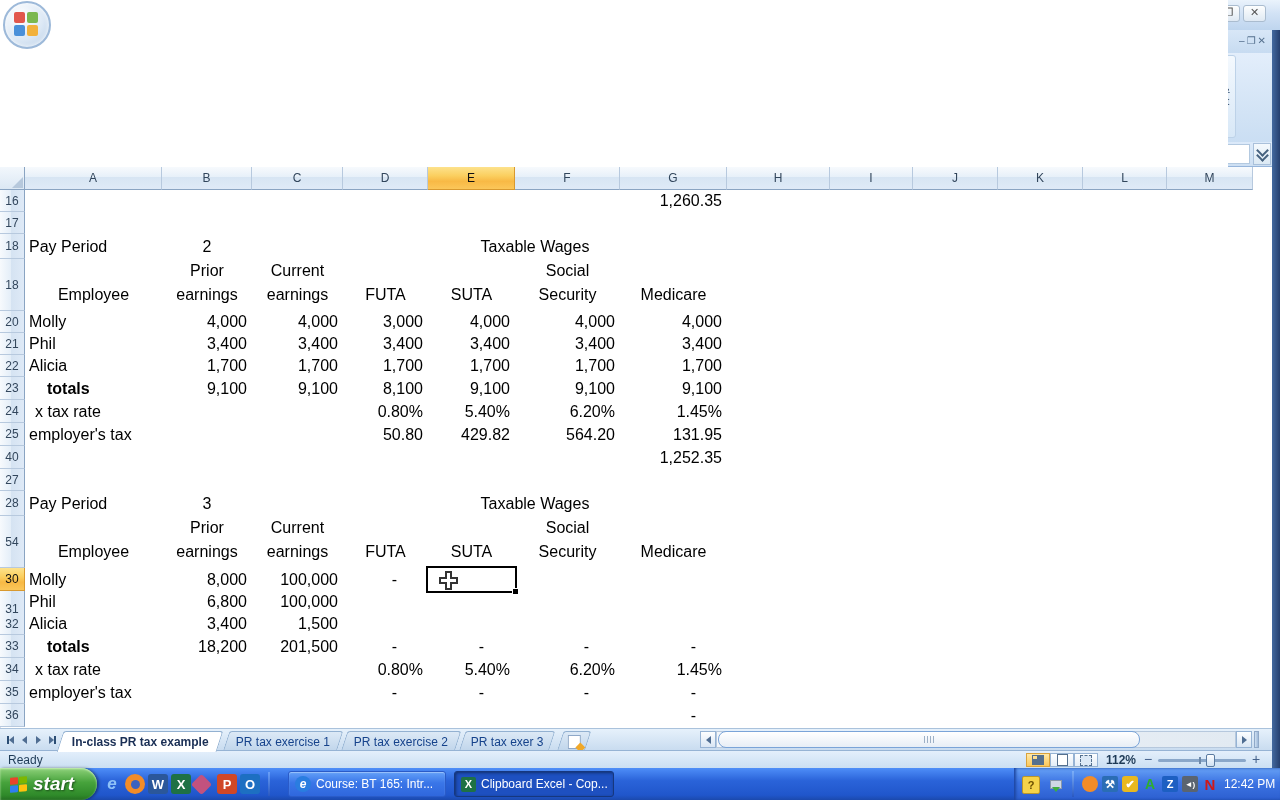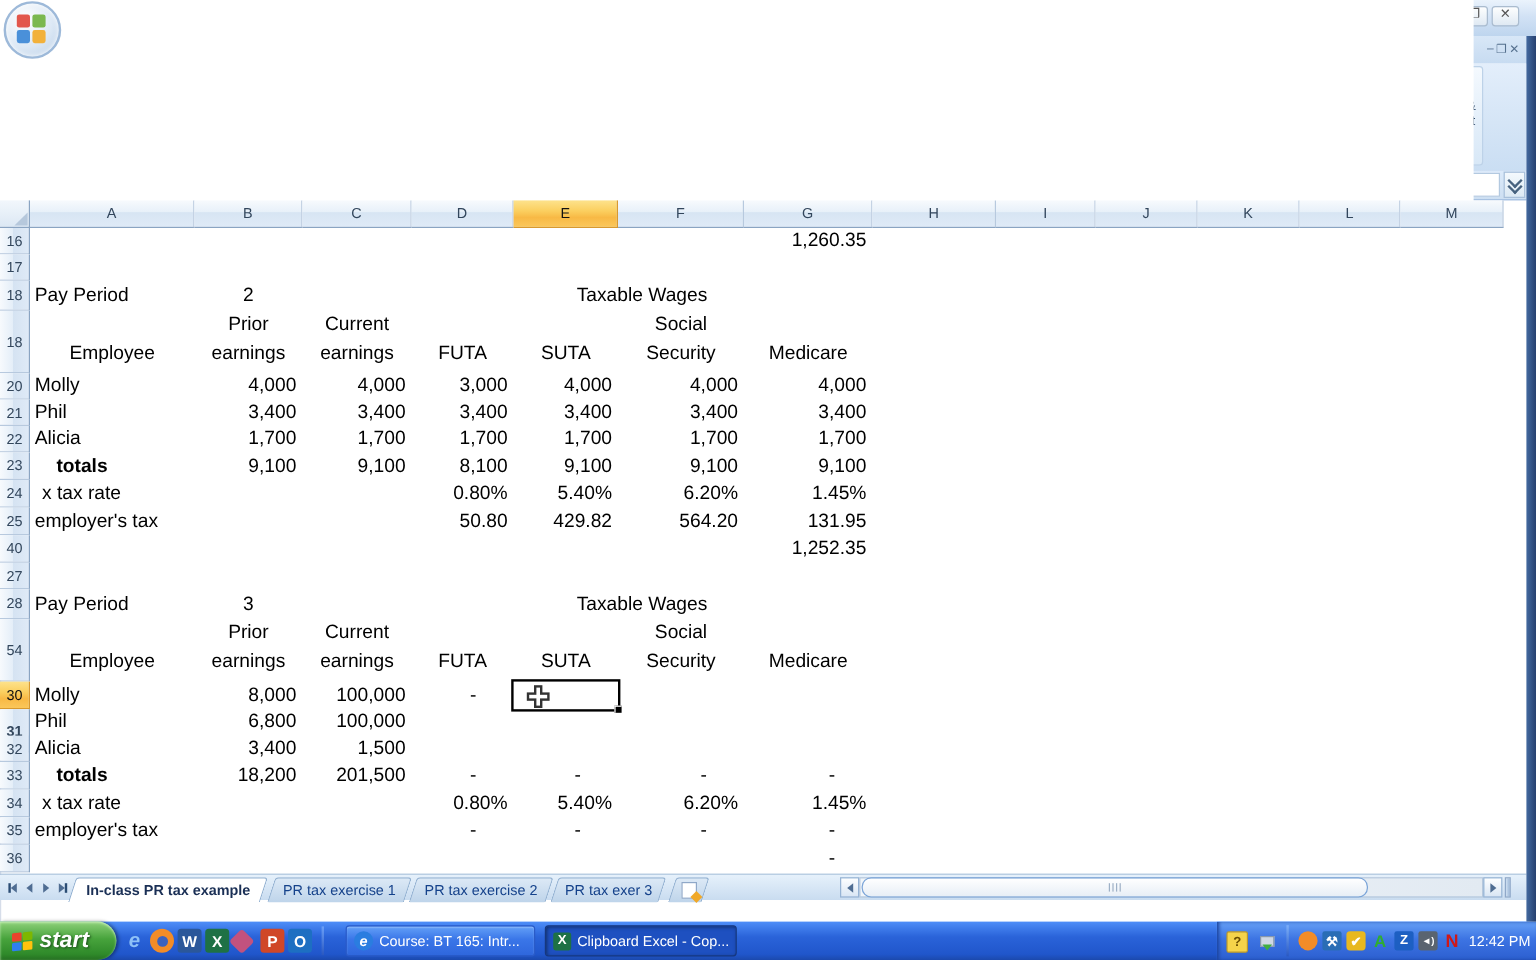--- a/index.html
+++ b/index.html
@@ -485,21 +485,21 @@
       <div class="rowhdr" style="top: 333px; height: 22px;">21</div>
       <div class="rowhdr" style="top: 355px; height: 22px;">22</div>
       <div class="rowhdr" style="top: 377px; height: 23px;">23</div>
       <div class="rowhdr" style="top: 400px; height: 23px;">24</div>
       <div class="rowhdr" style="top: 423px; height: 23px;">25</div>
       <div class="rowhdr" style="top: 446px; height: 23px;">40</div>
       <div class="rowhdr" style="top: 469px; height: 22px;">27</div>
       <div class="rowhdr" style="top: 491px; height: 25px;">28</div>
       <div class="rowhdr" style="top: 516px; height: 52px;">54</div>
       <div class="rowhdr sel" style="top: 568px; height: 23px;">30</div>
-      <div class="rowhdr" style="top: 591px; height: 36px; font-weight: bold;">31</div>
+      <div class="rowhdr" style="top: 591px; height: 36px;">31</div>
       <div class="rowhdr" style="top: 613px; height: 22px;">32</div>
       <div class="rowhdr" style="top: 635px; height: 23px;">33</div>
       <div class="rowhdr" style="top: 658px; height: 23px;">34</div>
       <div class="rowhdr" style="top: 681px; height: 23px;">35</div>
       <div class="rowhdr" style="top: 704px; height: 23px;">36</div>
       <div class="cv num" style="left: 621px; top: 190px; width: 105px; height: 22px; line-height: 22px;">1,260.35</div>
       <div class="cv lbl" style="left: 26px; top: 234px; width: 135px; height: 25px; line-height: 25px;">Pay Period</div>
       <div class="cv ctr" style="left: 163px; top: 234px; width: 88px; height: 25px; line-height: 25px;">2</div>
       <div class="cv ctr" style="left: 344px; top: 234px; width: 382px; height: 25px; line-height: 25px;">Taxable Wages</div>
       <div class="cv hdrcell" style="left: 26px; top: 259px; width: 135px; height: 52px;">Employee</div>
@@ -637,20 +637,38 @@
         <i style="width:1px;height:7px;background:#9db0c6;"></i>
         <i style="width:1px;height:7px;background:#9db0c6;"></i>
         <i style="width:1px;height:7px;background:#9db0c6;"></i>
       </div>
   <div class="abs sbbtn" style="left:1236px;top:2px;width:16px;height:17px;">
         <span class="tri-r"></span>
       </div>
   <div class="abs" style="left:1254px;top:2px;width:5px;height:17px;background:linear-gradient(90deg,#cfe0f2,#9db8d8);border:1px solid #8fa8c8;box-sizing:border-box;"></div>
 </div>
 
+<div class="abs" id="statusbar">
+  <span class="abs" style="left:8px;top:2px;">Ready</span>
+  <div class="viewbtn on" style="left:1026px;">
+        <span class="vic"></span>
+      </div>
+  <div class="viewbtn" style="left:1050px;">
+        <span style="width:9px;height:10px;background:#fff;border:1px solid #55708e;"></span>
+      </div>
+  <div class="viewbtn" style="left:1074px;">
+        <span style="width:10px;height:9px;background:#dce9f6;border:1px dashed #55708e;"></span>
+      </div>
+  <span class="abs" style="left:1106px;top:2px;font-weight:bold;color:#1f3b57;">112%</span>
+  <span class="abs" style="left:1144px;top:0px;font-size:14px;color:#44618a;">−</span>
+  <div class="abs" style="left:1158px;top:8px;width:88px;height:3px;background:#8aa7c9;border-radius:2px;"></div>
+  <div class="abs" style="left:1199px;top:6px;width:2px;height:7px;background:#6d88a8;"></div>
+  <div class="abs" style="left:1206px;top:3px;width:9px;height:13px;background:linear-gradient(#fdfeff,#cfe0f2);border:1px solid #5a7aa0;border-radius:2px;box-sizing:border-box;"></div>
+  <span class="abs" style="left:1252px;top:0px;font-size:14px;color:#44618a;">+</span>
+</div>
 
 <div class="abs" id="taskbar">
   <div id="startbtn">
     <span class="flag">
       <i style="background:#e8442c;"></i>
           <i style="background:#7db700;"></i>
           <i style="background:#2f7ff0;"></i>
           <i style="background:#ffc20e;"></i>
         </span>
     <span class="stxt">start</span>

